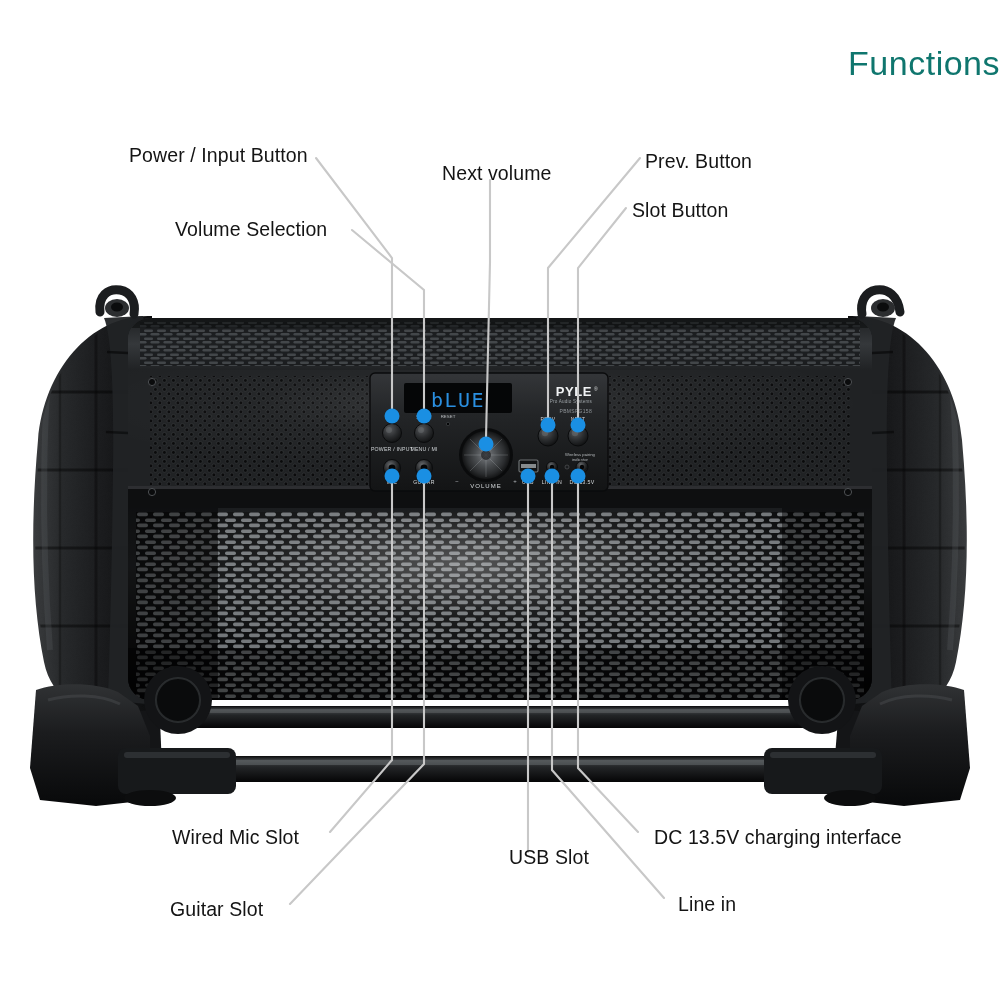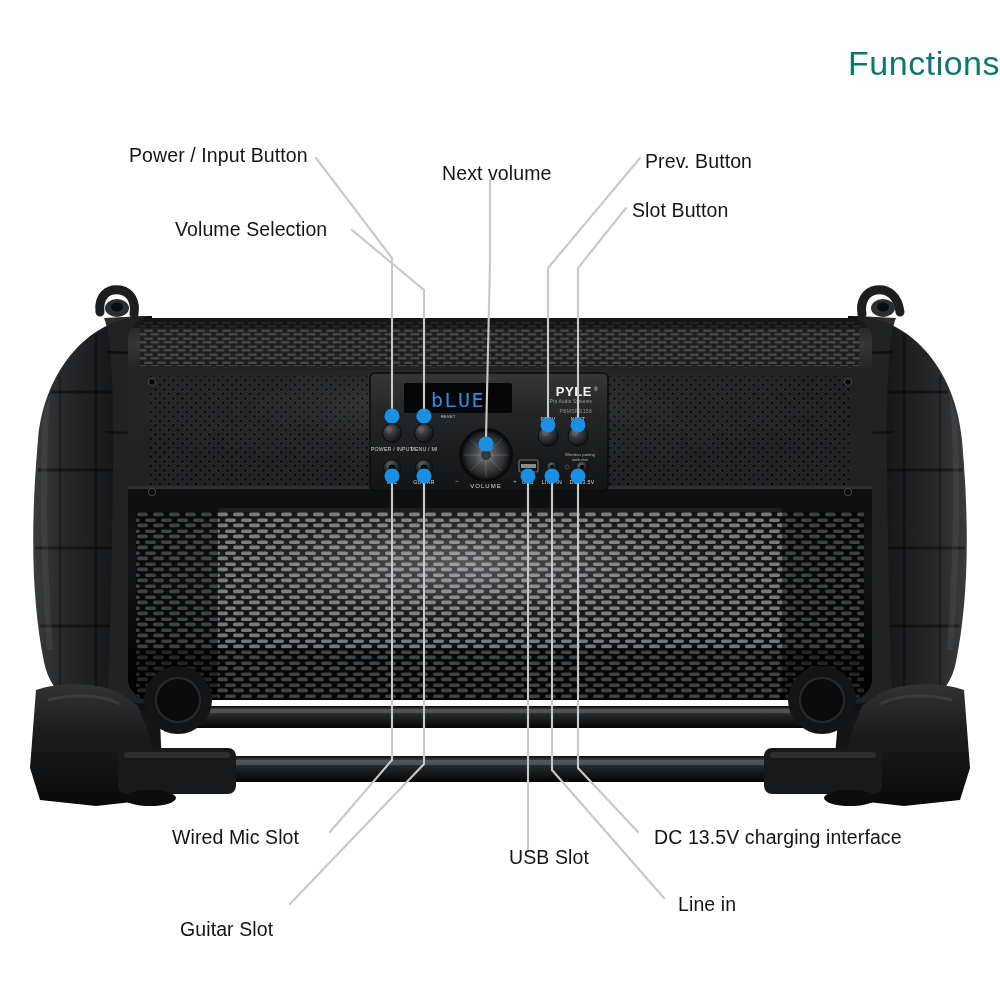--- a/index.html
+++ b/index.html
@@ -374,18 +374,18 @@
   </svg>
 
   <div class="title">Functions</div>
 
   <div class="lbl" style="left:129px;top:144px;text-align:center;">Power / Input Button</div>
   <div class="lbl" style="left:175px;top:218px;">Volume Selection</div>
   <div class="lbl" style="left:442px;top:162px;">Next volume</div>
   <div class="lbl" style="left:645px;top:150px;text-align:right;">Prev. Button</div>
   <div class="lbl" style="left:632px;top:199px;">Slot Button</div>
   <div class="lbl" style="left:172px;top:826px;">Wired Mic Slot</div>
-  <div class="lbl" style="left:180px;top:898px;margin-top:20px;">Guitar Slot</div>
+  <div class="lbl" style="left:170px;top:898px;">Guitar Slot</div>
   <div class="lbl" style="left:488px;top:846px;margin-left:21px;">USB Slot</div>
   <div class="lbl" style="left:654px;top:826px;">DC 13.5V charging interface</div>
   <div class="lbl" style="left:678px;top:893px;">Line in</div>
 
 </div>
 
 </body></html>

